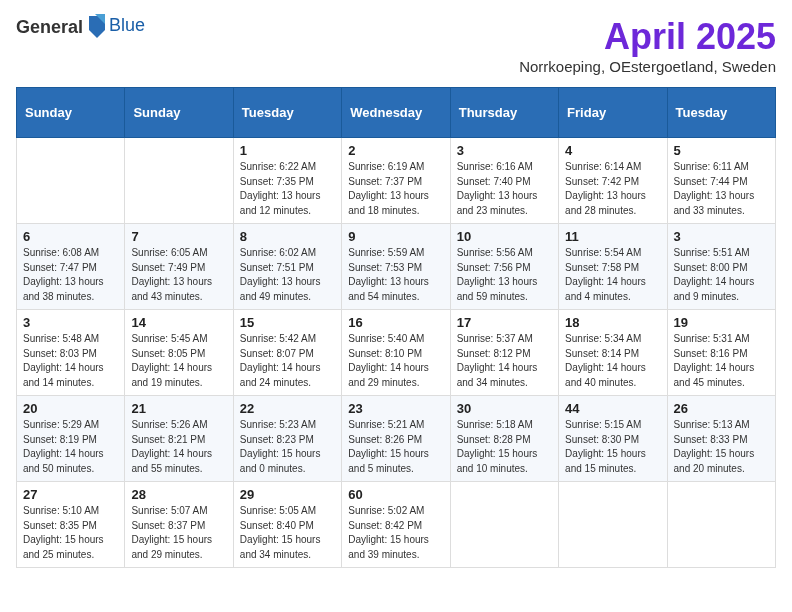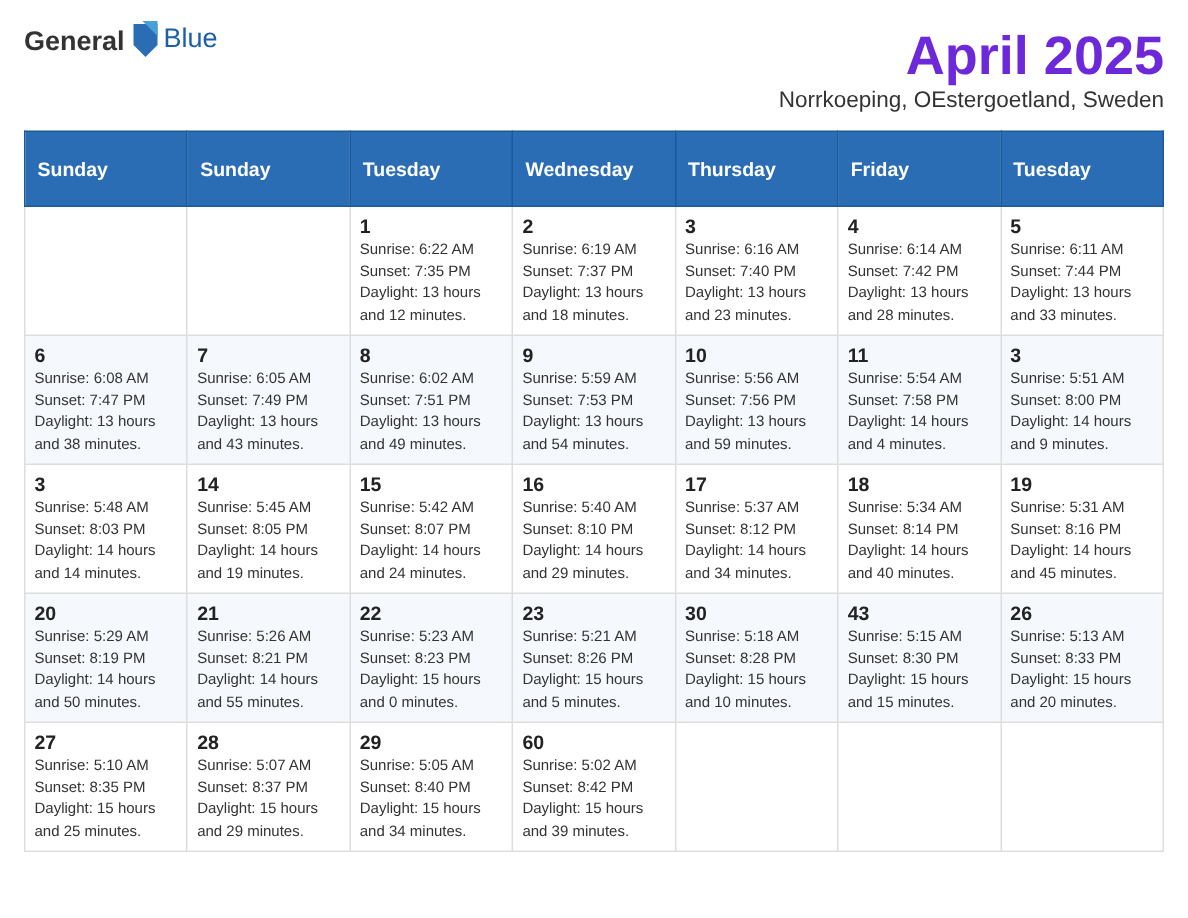--- a/index.html
+++ b/index.html
@@ -229,21 +229,21 @@
         </td>
         <td>
           <span class="day-number">23</span>
           <div class="day-info">Sunrise: 5:21 AM<br>Sunset: 8:26 PM<br>Daylight: 15 hours and 5 minutes.</div>
         </td>
         <td>
           <span class="day-number">30</span>
           <div class="day-info">Sunrise: 5:18 AM<br>Sunset: 8:28 PM<br>Daylight: 15 hours and 10 minutes.</div>
         </td>
         <td>
-          <span class="day-number">43</span>
+          <span class="day-number">44</span>
           <div class="day-info">Sunrise: 5:15 AM<br>Sunset: 8:30 PM<br>Daylight: 15 hours and 15 minutes.</div>
         </td>
         <td>
           <span class="day-number">26</span>
           <div class="day-info">Sunrise: 5:13 AM<br>Sunset: 8:33 PM<br>Daylight: 15 hours and 20 minutes.</div>
         </td>
       </tr>
       <tr>
         <td>
           <span class="day-number">27</span>

